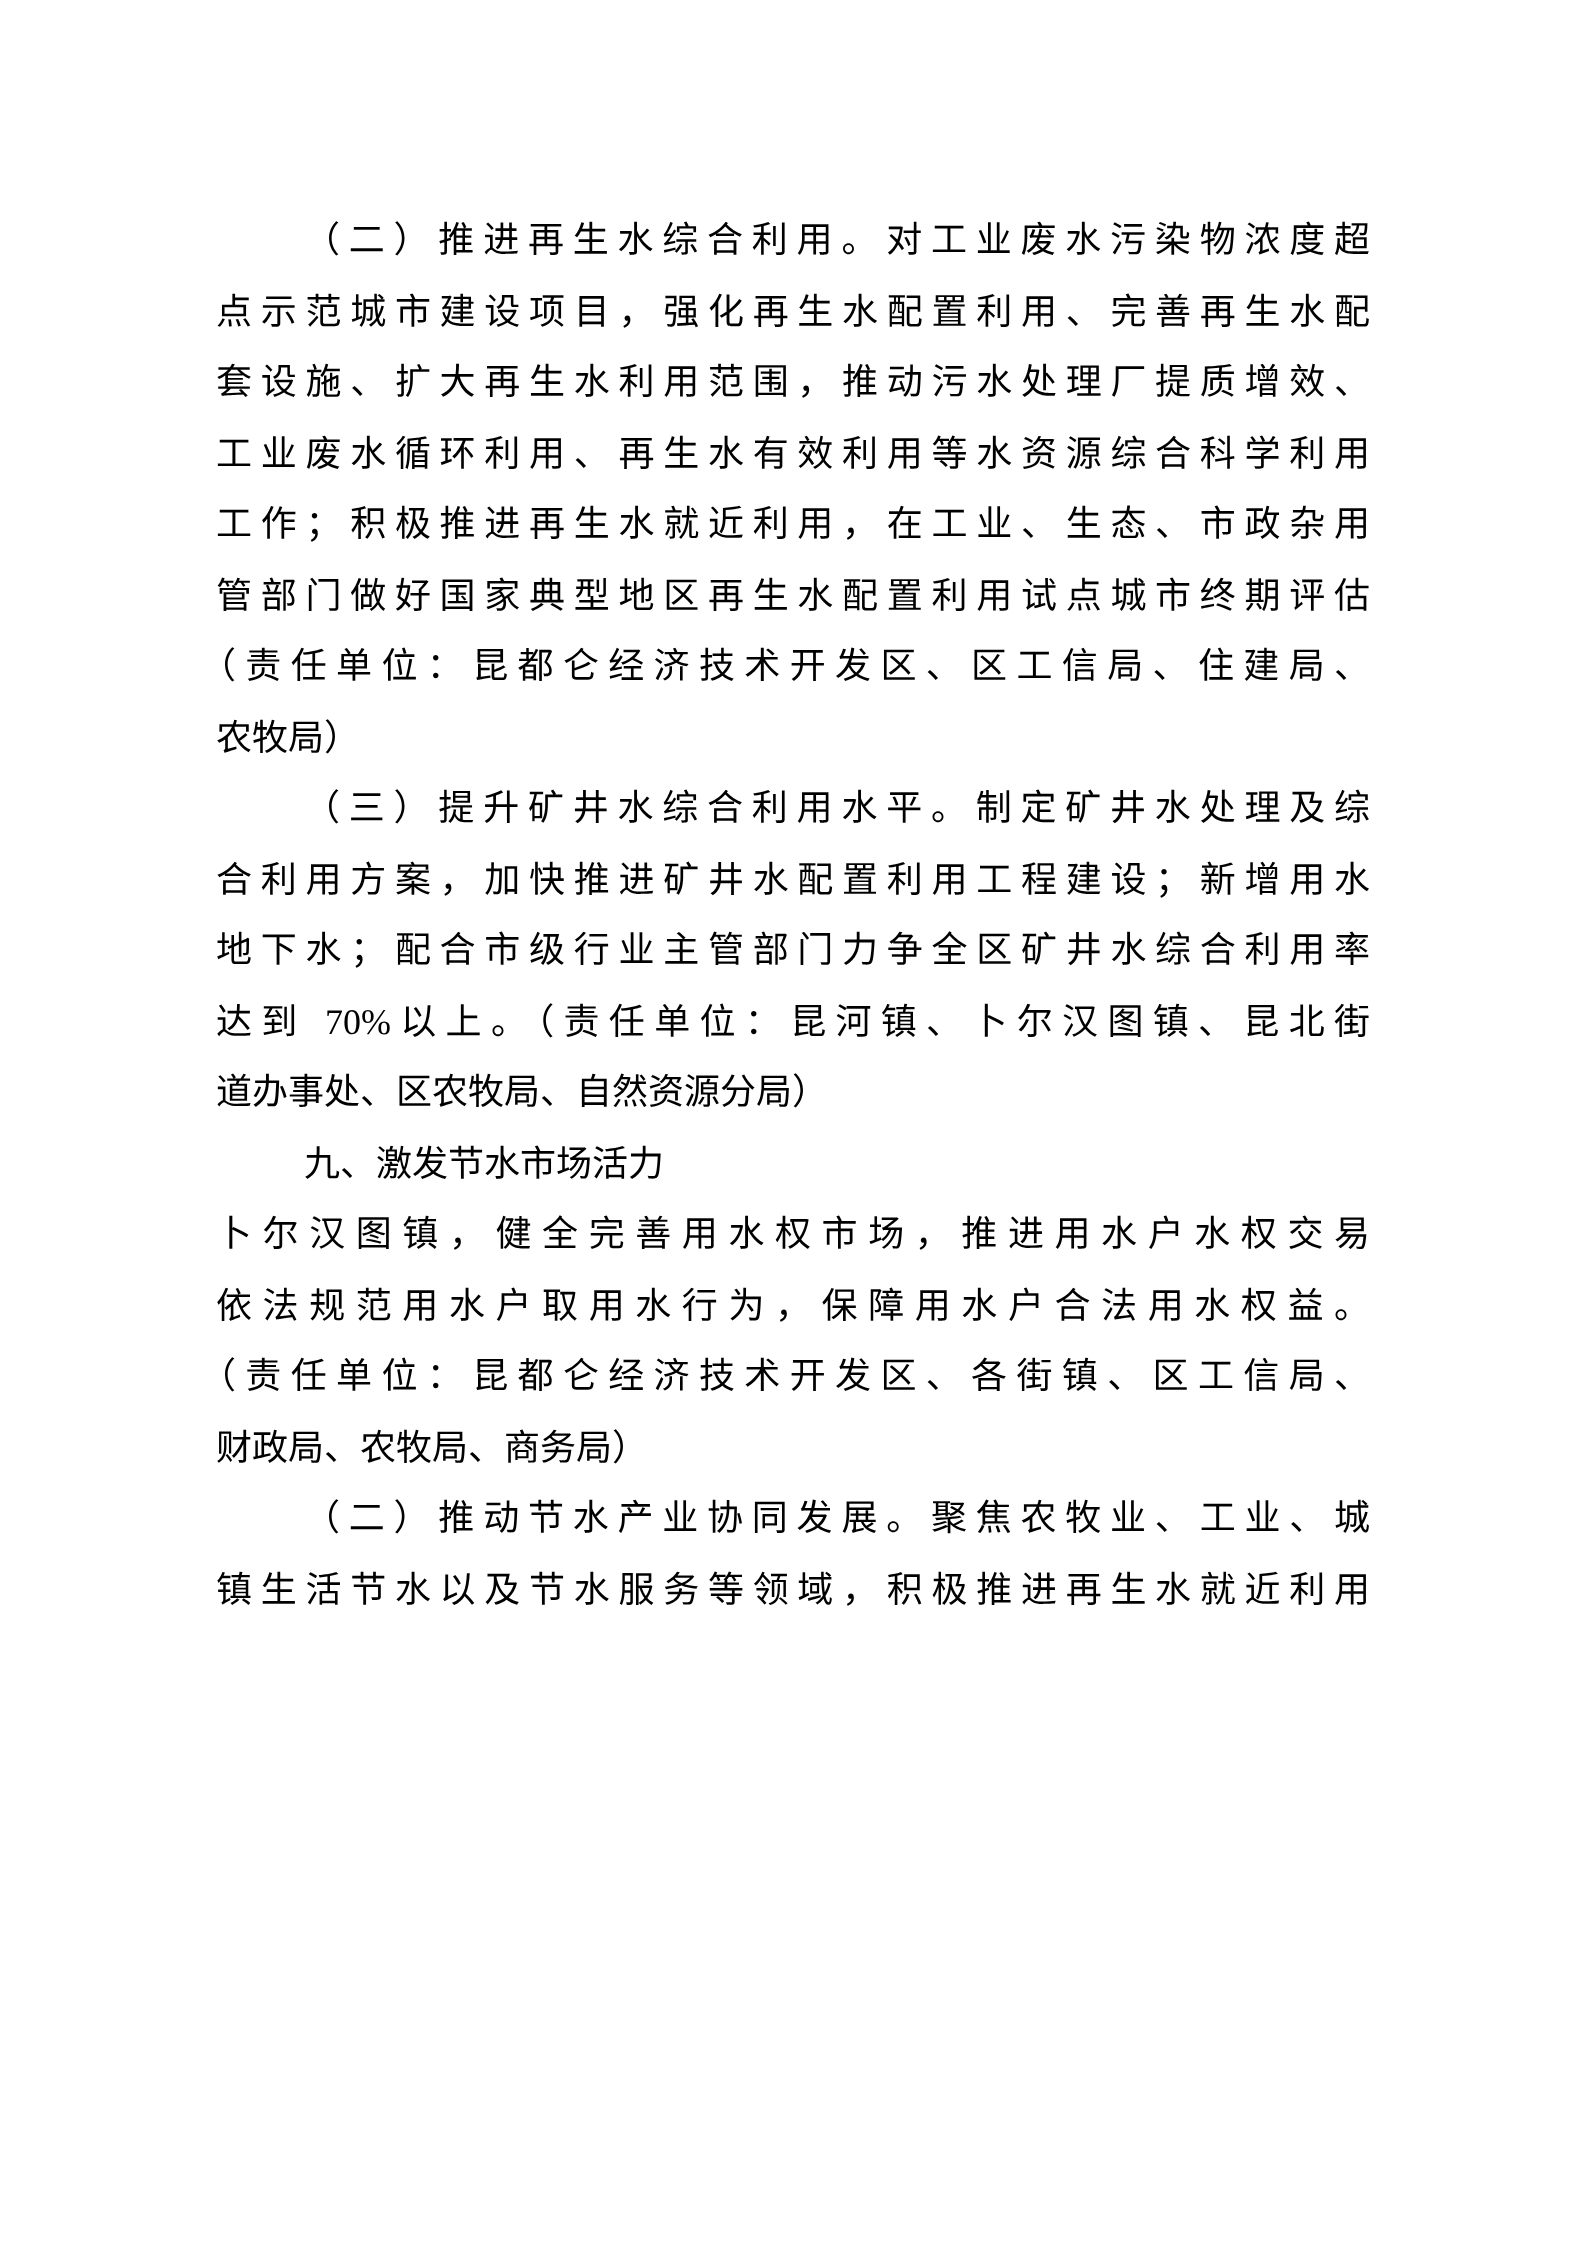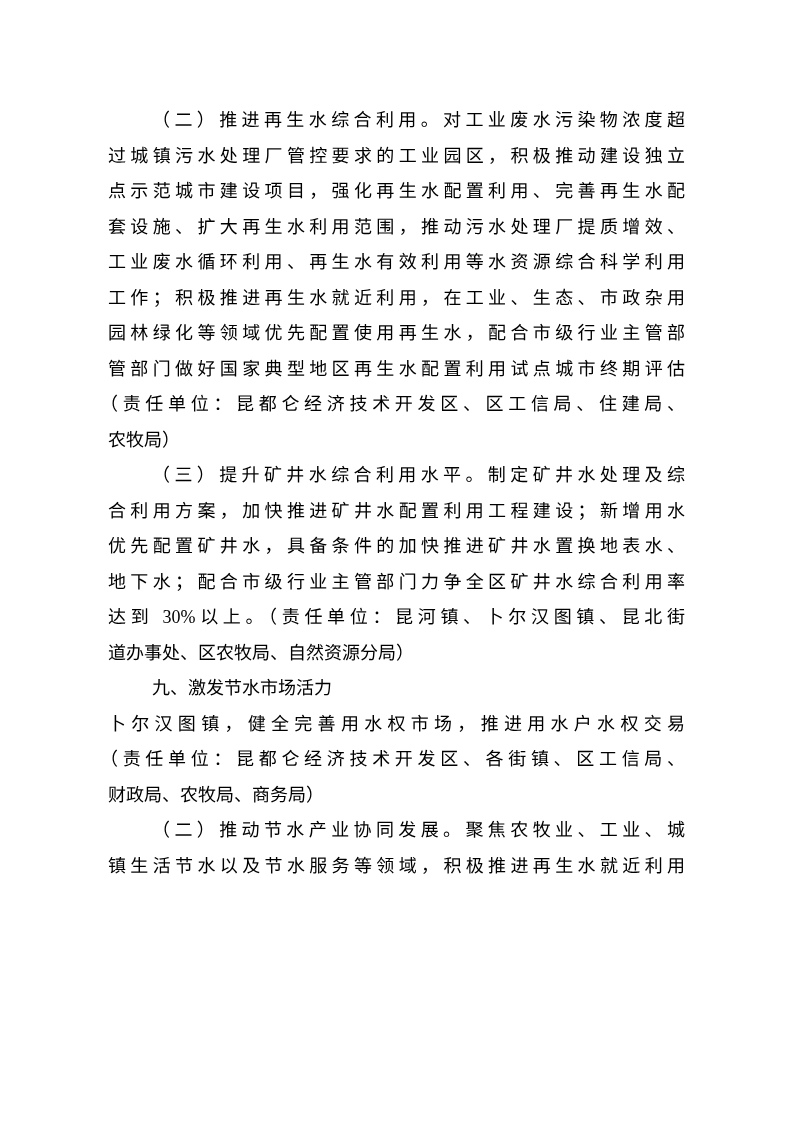--- a/index.html
+++ b/index.html
@@ -45,43 +45,41 @@
     margin-left: -8px;
   }
 </style>
 </head>
 <body>
 
 <div class="page">
   <div class="doc-body">
       <div class="paragraph">
         <div class="line j ind">（二）推进再生水综合利用。对工业废水污染物浓度超</div>
-        <div class="line j">过城镇污水处理厂管控要求的工业园区，积极推动建设独立</div>
         <div class="line j">点示范城市建设项目，强化再生水配置利用、完善再生水配</div>
         <div class="line j">套设施、扩大再生水利用范围，推动污水处理厂提质增效、</div>
         <div class="line j">工业废水循环利用、再生水有效利用等水资源综合科学利用</div>
         <div class="line j">工作；积极推进再生水就近利用，在工业、生态、市政杂用</div>
-        <div class="line j">园林绿化等领域优先配置使用再生水，配合市级行业主管部</div>
         <div class="line j">管部门做好国家典型地区再生水配置利用试点城市终期评估</div>
         <div class="line j hang">（责任单位：昆都仑经济技术开发区、区工信局、住建局、</div>
         <div class="line">农牧局）</div>
       </div>
       <div class="paragraph">
         <div class="line j ind">（三）提升矿井水综合利用水平。制定矿井水处理及综</div>
         <div class="line j">合利用方案，加快推进矿井水配置利用工程建设；新增用水</div>
-        <div class="line j">优先配置矿井水，具备条件的加快推进矿井水置换地表水、</div>
         <div class="line j">地下水；配合市级行业主管部门力争全区矿井水综合利用率</div>
-        <div class="line j">达到 30%以上。（责任单位：昆河镇、卜尔汉图镇、昆北街</div>
+        <div class="line j">达到 70%以上。（责任单位：昆河镇、卜尔汉图镇、昆北街</div>
         <div class="line">道办事处、区农牧局、自然资源分局）</div>
       </div>
       <div class="paragraph heading">
         <div class="line ind">九、激发节水市场活力</div>
       </div>
       <div class="paragraph">
         <div class="line j">卜尔汉图镇，健全完善用水权市场，推进用水户水权交易</div>
+        <div class="line j">依法规范用水户取用水行为，保障用水户合法用水权益。</div>
         <div class="line j hang">（责任单位：昆都仑经济技术开发区、各街镇、区工信局、</div>
         <div class="line">财政局、农牧局、商务局）</div>
       </div>
       <div class="paragraph">
         <div class="line j ind">（二）推动节水产业协同发展。聚焦农牧业、工业、城</div>
         <div class="line j">镇生活节水以及节水服务等领域，积极推进再生水就近利用</div>
       </div>
     </div>
 </div>
 

